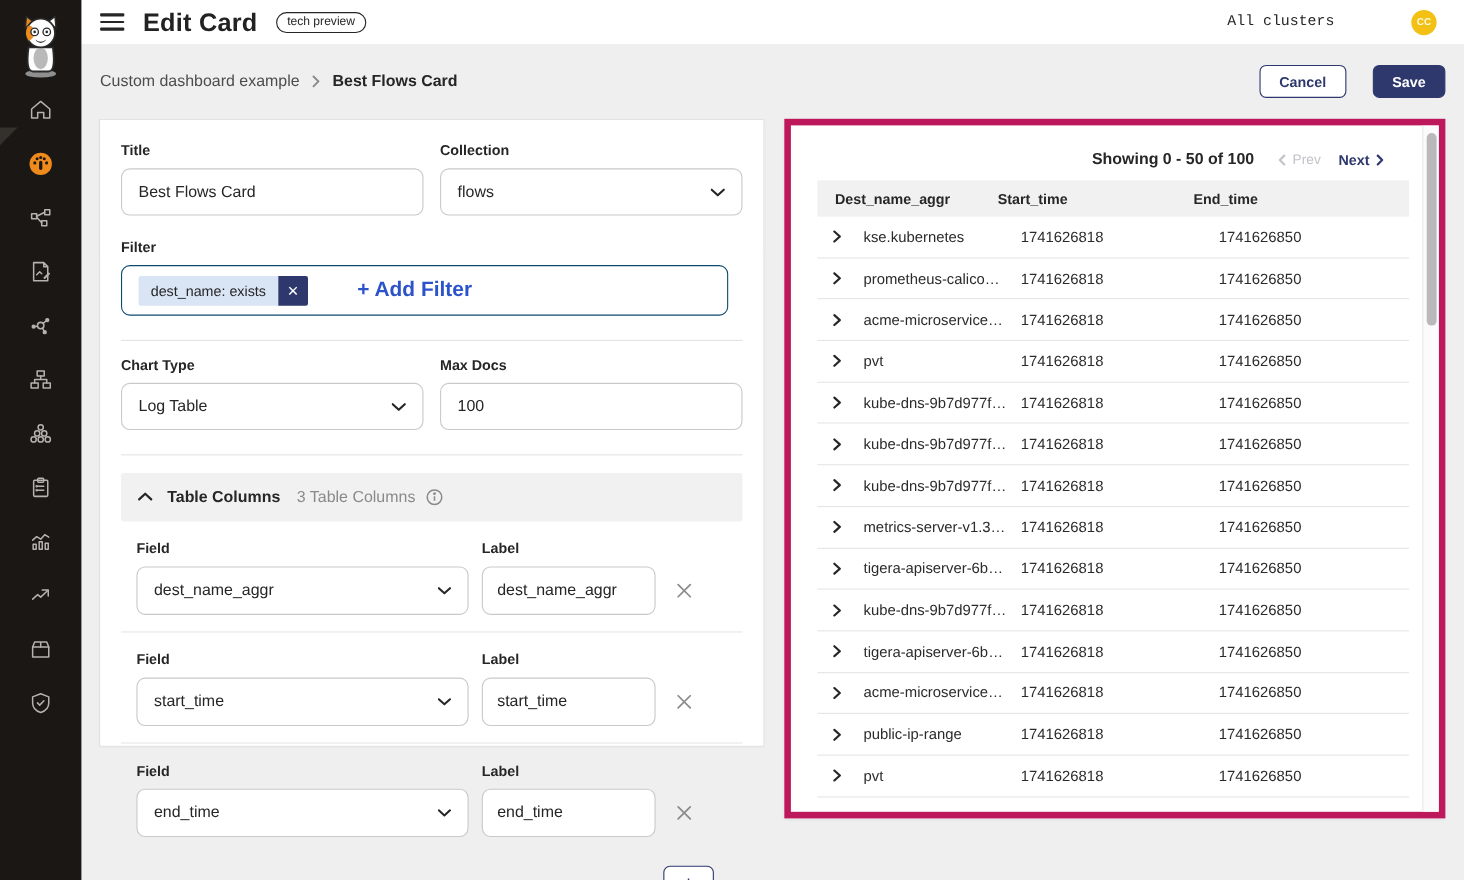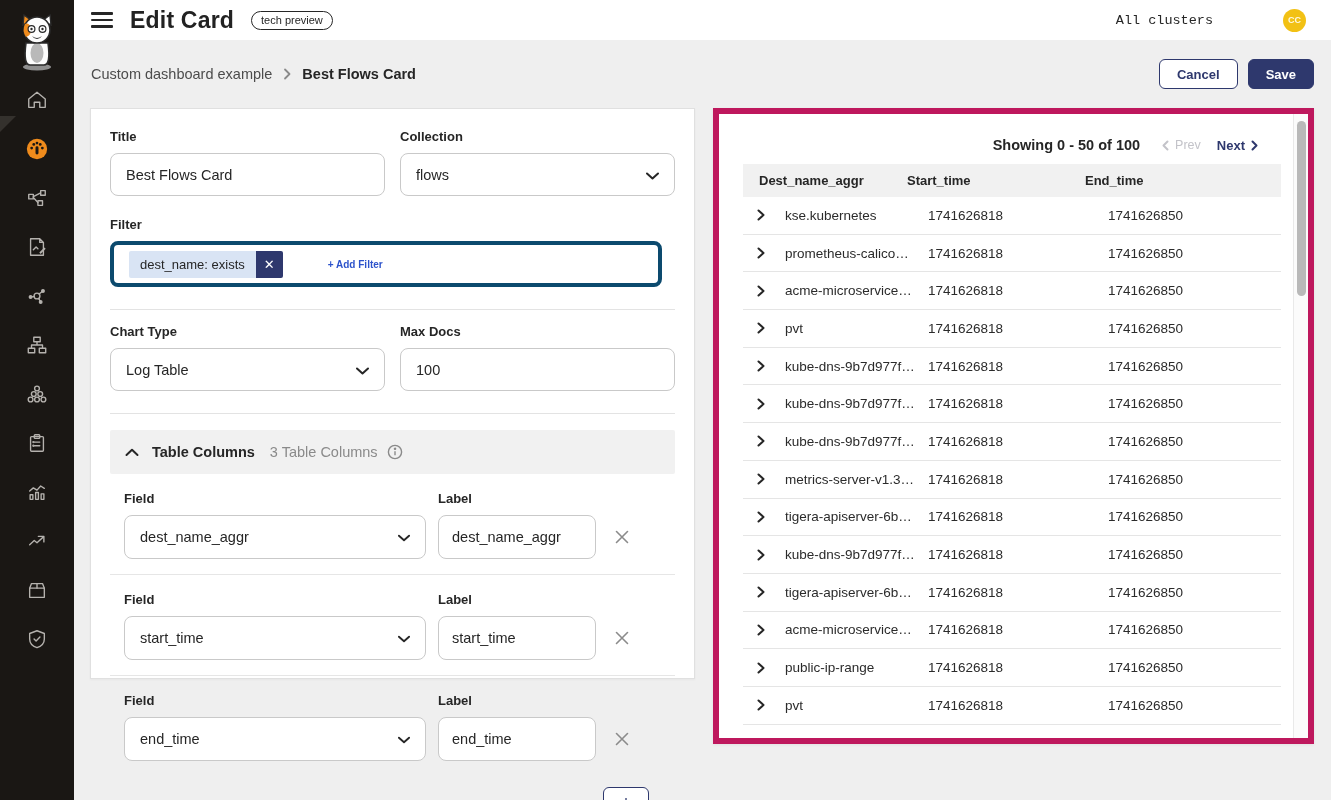--- a/index.html
+++ b/index.html
@@ -26,45 +26,45 @@
   .cluster-select { font-size:13.5px; color:#262626; cursor:pointer;font-family:Liberation Mono, monospace; }
   .avatar { width:23px; height:23px; border-radius:50%; background:#f2c114; color:rgba(255,252,235,.95);
     font-size:9px; font-weight:bold; display:flex; align-items:center; justify-content:center; margin-left:70px; cursor:pointer; }
 
   
   .crumb-row { position:absolute; left:74px; top:40px; width:1257px; height:68px; display:flex; align-items:center;border-radius:27px; }
   .crumbs { margin-left:17px; display:flex; align-items:center; font-size:14.5px; }
   .crumb-parent { color:#4c4c4c; cursor:pointer; }
   .crumb-sep { margin:0 11px; color:#8a8a8a; display:flex; }
   .crumb-current { font-weight:bold; color:#262626; }
-  .crumb-actions { margin-left:auto; margin-right:17px; display:flex; gap:10px; }
+  .crumb-actions { margin-left:auto; margin-right:17px; display:flex; gap:24px; }
   .btn { height:30px; border-radius:6px; font-size:13px; font-weight:bold; font-family:inherit;
     padding:0 17px; cursor:pointer; display:flex; align-items:center; }
   .btn-cancel { background:#fff; border:1px solid #2e386d; color:#2e386d; }
   .btn-save { background:#2e386d; border:1px solid #2e386d; color:#fff; }
 
   
   .form-panel { position:absolute; left:90px; top:108px; width:605px; height:571px; background:#fff;
     border:1px solid #e0e0e0; box-shadow:0 1px 2px rgba(0,0,0,.04); padding:20px 19px 0 19px; }
   .flabel { font-size:13px; font-weight:bold; color:#262626; margin-bottom:9px; display:block; }
   .two-col { display:flex; gap:15px; }
   .col-a { width:275px; }
   .col-b { flex:1; }
   .tinput { width:100%; height:43px; border:1px solid #c9c9c9; border-radius:8px; padding:0 15px;
     font-size:14.5px; font-family:inherit; color:#262626; background:#fff; outline:none; }
   .tselect { width:100%; height:43px; border:1px solid #c9c9c9; border-radius:8px; padding:4px 15px;
     font-size:14.5px; color:#262626; background:#fff; display:flex; align-items:center; justify-content:space-between; cursor:pointer; }
   .chev-down svg, .chev-up svg { stroke:#262626; fill:none; stroke-width:2; stroke-linecap:round; stroke-linejoin:round; }
   .filter-block { margin-top:21px; }
-  .filter-box { width:552px; height:46px; border:4px solid #0c4a6e; border-radius:8px; display:flex; align-items:center; padding:0 8px; }
+  .filter-box { width:552px; height:46px; border:1px solid #0c4a6e; border-radius:8px; display:flex; align-items:center; padding:0 8px; }
   .chip { display:flex; align-items:center; margin-left:7px; }
   .chip-text { background:#d9e4f4; color:#262626; font-size:13px; padding:6px 11px; border-radius:2px 0 0 2px; }
   .chip-x { width:27px; height:27px; background:#2e386d; color:#fff; border-radius:0 2px 2px 0;
     display:flex; align-items:center; justify-content:center; font-size:13px; cursor:pointer; }
-  .add-filter { margin-left:45px; color:#2d53cb; font-size:10px; font-weight:bold; cursor:pointer; }
+  .add-filter { margin-left:45px; color:#2d53cb; font-size:19px; font-weight:bold; cursor:pointer; }
   .hdiv { border:none; border-top:1px solid #e3e3e3; margin:22px 0 0 0; }
   .section-strip { margin-top:16px; background:#f1f1f1; height:44px; display:flex; align-items:center; padding:0 15px; border-radius:2px; cursor:pointer; }
   .strip-title { font-size:14.5px; font-weight:bold; margin-left:13px; }
   .strip-count { font-size:14.5px; color:#8a8a8a; margin-left:15px; }
   .info-ic { margin-left:9px; display:flex; }
   .info-ic svg { stroke:#8a8a8a; fill:none; stroke-width:1.4; }
 
   .col-row { padding:17px 6px 0 14px; }
   .col-row.bordered { border-top:1px solid #e6e6e6; margin-top:15px; }
   .col-row-grid { display:flex; align-items:flex-end; }

